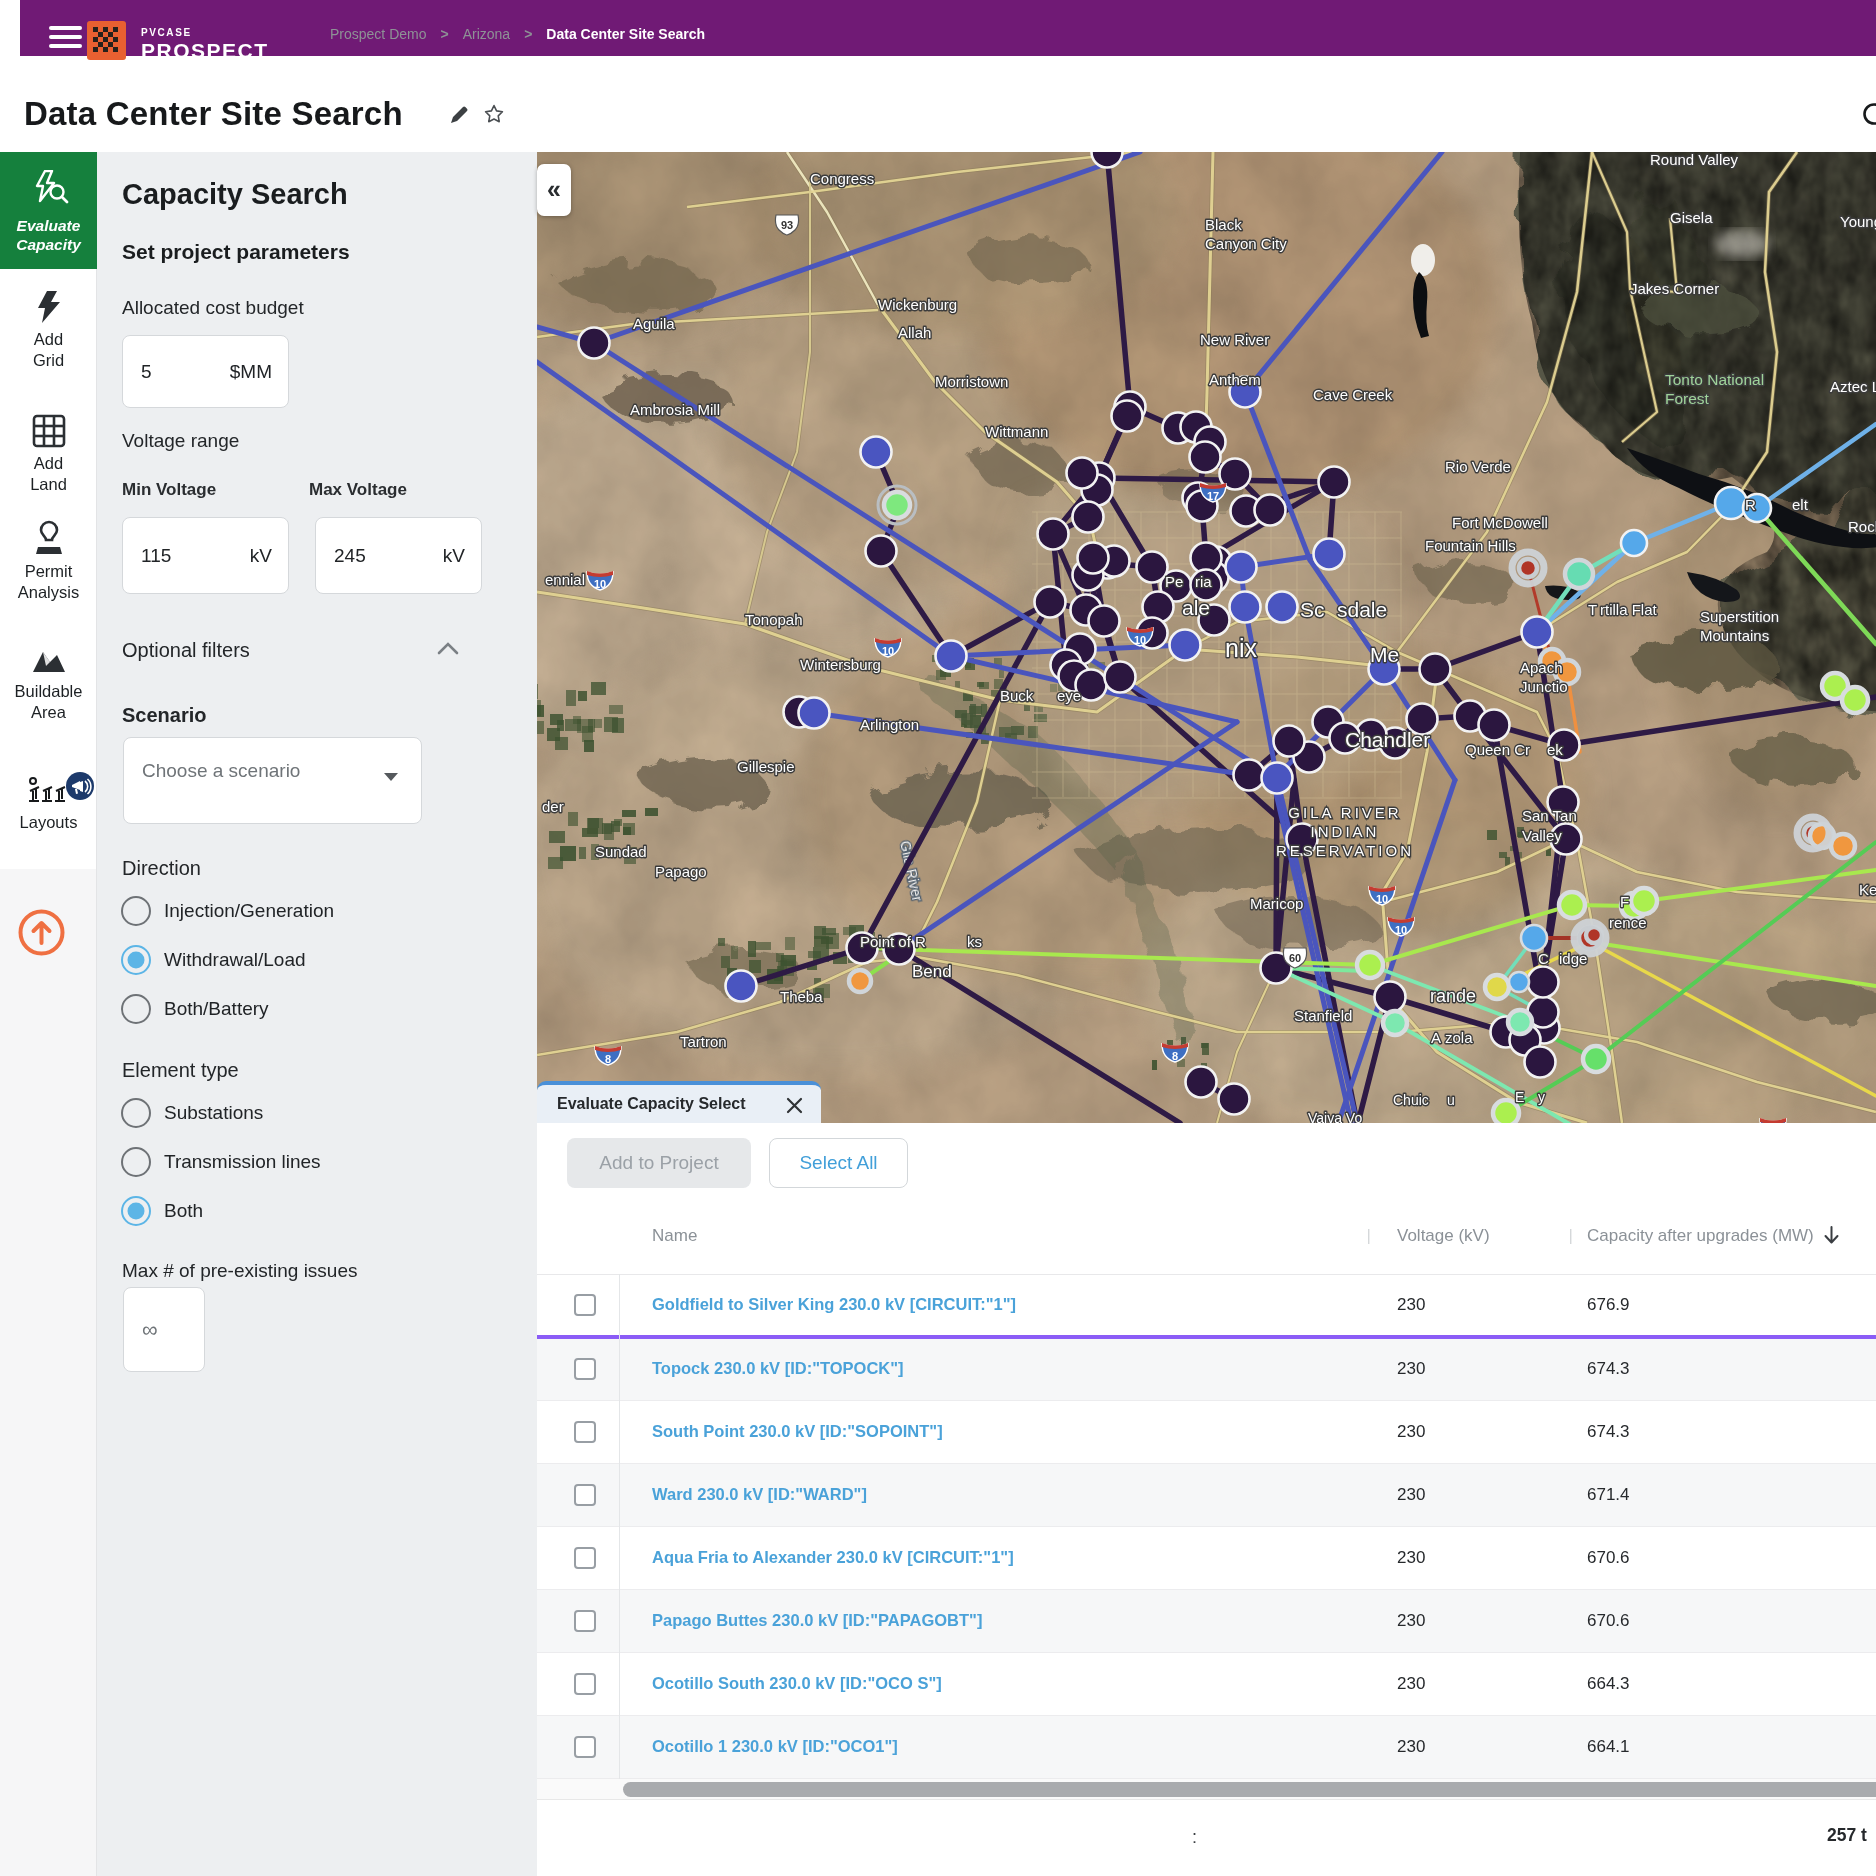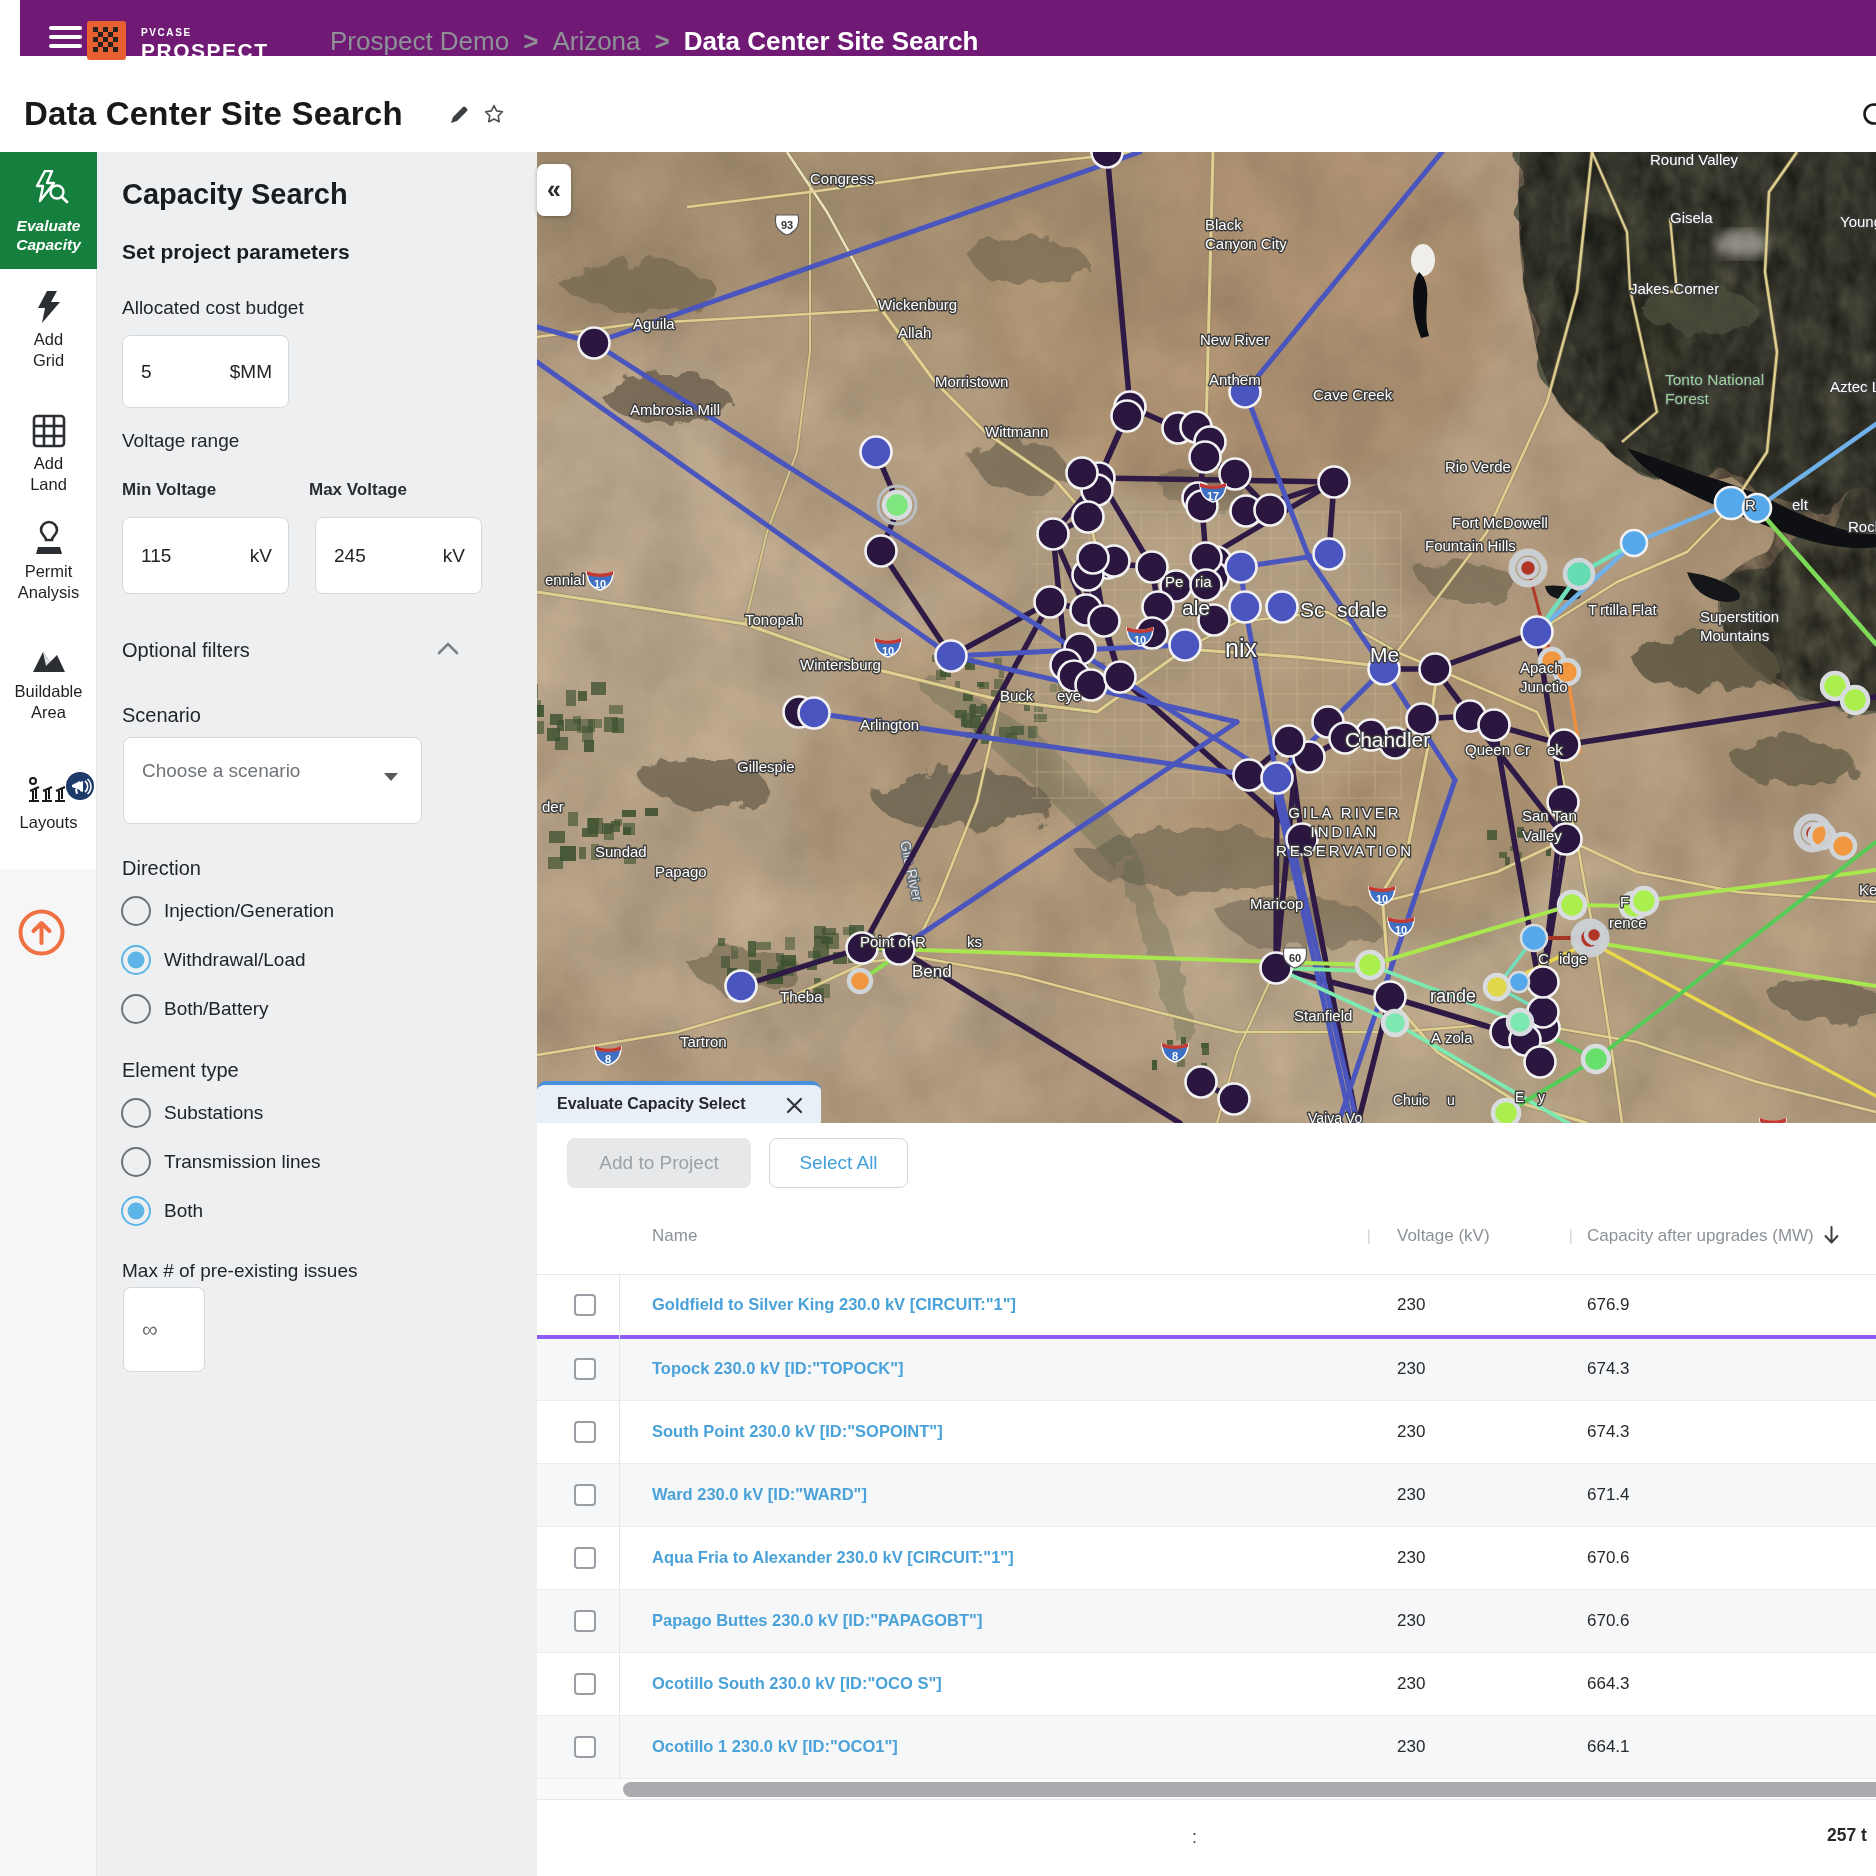--- a/index.html
+++ b/index.html
@@ -6,21 +6,21 @@
 font-family:"Liberation Sans",sans-serif;}
 .abs{position:absolute;}
 
 .topbar{position:absolute;left:0;top:0;width:1876px;height:56px;background:#701a75;margin-left:20px;}
 .burger{position:absolute;left:29px;top:26px;width:33px;height:22px;}
 .burger div{height:3.5px;background:#fff;border-radius:2px;margin-bottom:5.5px;}
 .logo{position:absolute;left:67px;top:21px;width:39px;height:39px;background:#e86031;border-radius:3px;}
 .logotxt{position:absolute;left:121px;top:27px;color:#fff;}
 .logotxt .s{font-size:10px;font-weight:bold;letter-spacing:1.6px;}
 .logotxt .b{font-size:21px;font-weight:bold;letter-spacing:1.5px;margin-top:1px;}
-.crumbs{position:absolute;left:310px;top:26px;font-size:26px;color:#8e9296;}
+.crumbs{position:absolute;left:310px;top:26px;font-size:14px;color:#8e9296;}
 .crumbs b{color:#fff;font-weight:700;}
 .crumbs span.sep{margin:0 14px;color:#8e9296;font-weight:700;}
 
 .titlebar{position:absolute;left:0;top:74px;width:1876px;height:78px;background:#fff;}
 .pagetitle{position:absolute;left:24px;top:21px;font-size:33px;font-weight:700;color:#17191b;letter-spacing:.2px;}
 
 .sidebar{position:absolute;left:0;top:152px;width:97px;height:1724px;background:#fff;border-right:1px solid #e3e4e6;}
 .sidebar .lower{position:absolute;left:0;top:717px;width:96px;height:1007px;background:#f6f6f7;}
 .navitem{position:absolute;left:0;width:97px;text-align:center;color:#1d2124;font-size:16.5px;line-height:21px;font-weight:400;}
 .navactive{position:absolute;left:0;top:0;width:97px;height:117px;background:#15803d;color:#fff;text-align:center;}
@@ -179,21 +179,21 @@
       <span class="u">kV</span>
     </div>
   <div class="pinput" style="left:218px;top:365px;width:167px;height:77px">
       <span class="v">245</span>
       <span class="u">kV</span>
     </div>
   <div class="plabel" style="top:487px;font-size:20px">Optional filters</div>
   <svg class="abs" style="left:340px;top:489px" width="22" height="14" viewBox="0 0 22 14">
       <path d="M2 12 L11 3 L20 12" fill="none" stroke="#7b8085" stroke-width="2.6" stroke-linecap="round"></path>
     </svg>
-  <div class="plabel" style="top:552px;font-weight:400;font-size:20px">Scenario</div>
+  <div class="plabel" style="top:552px;font-weight:700;font-size:20px">Scenario</div>
   <div class="pinput" style="left:26px;top:585px;width:299px;height:87px">
       <span class="v" style="color:#6f7478;top:39%">Choose a scenario</span>
     <svg style="position:absolute;right:22px;top:34px" width="16" height="10" viewBox="0 0 16 10">
         <path d="M1 1 L8 9 L15 1 Z" fill="#55595d"></path>
       </svg>
   </div>
   <div class="plabel" style="top:705px;font-size:20px">Direction</div>
   <div class="radio" style="left:24px;top:744px"></div>
     <div class="rlabel" style="left:67px;top:748px">Injection/Generation</div>
   <div class="radio on" style="left:24px;top:793px">

